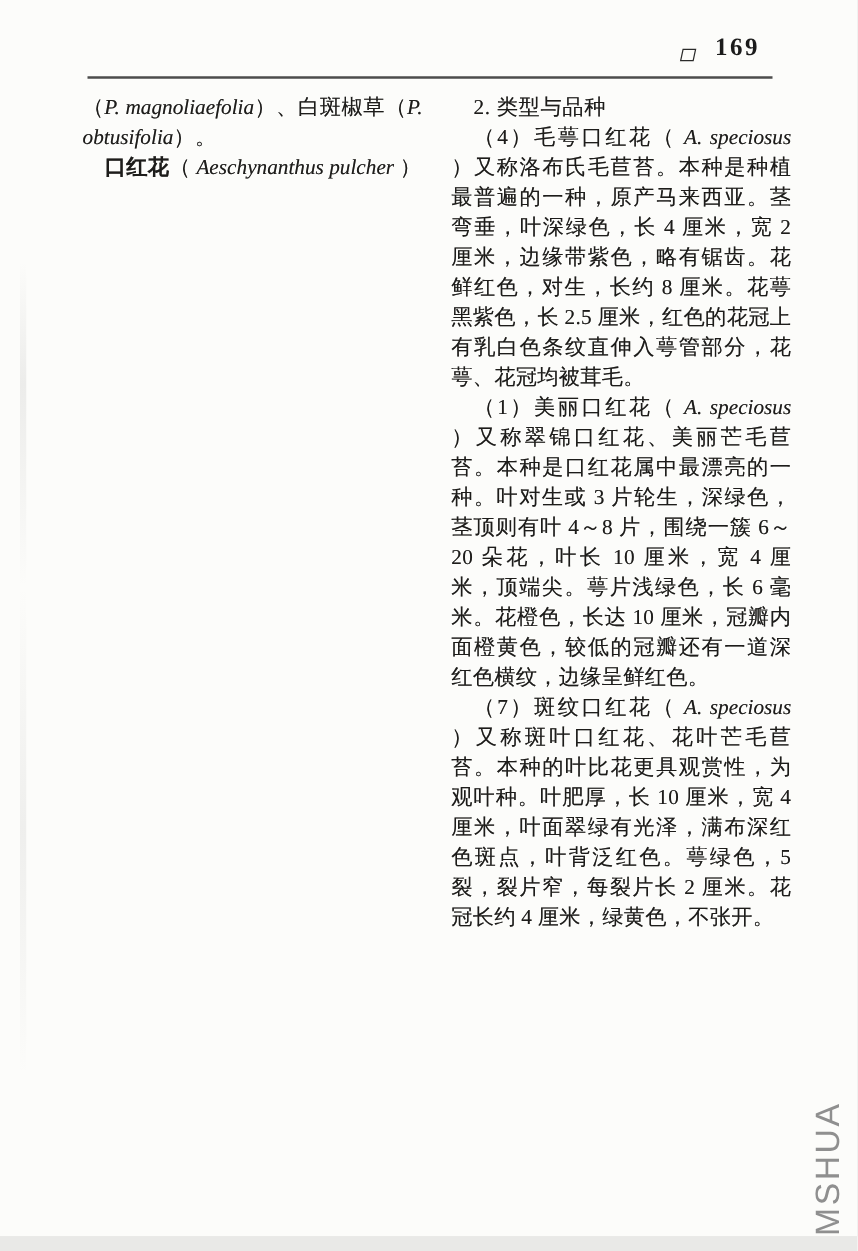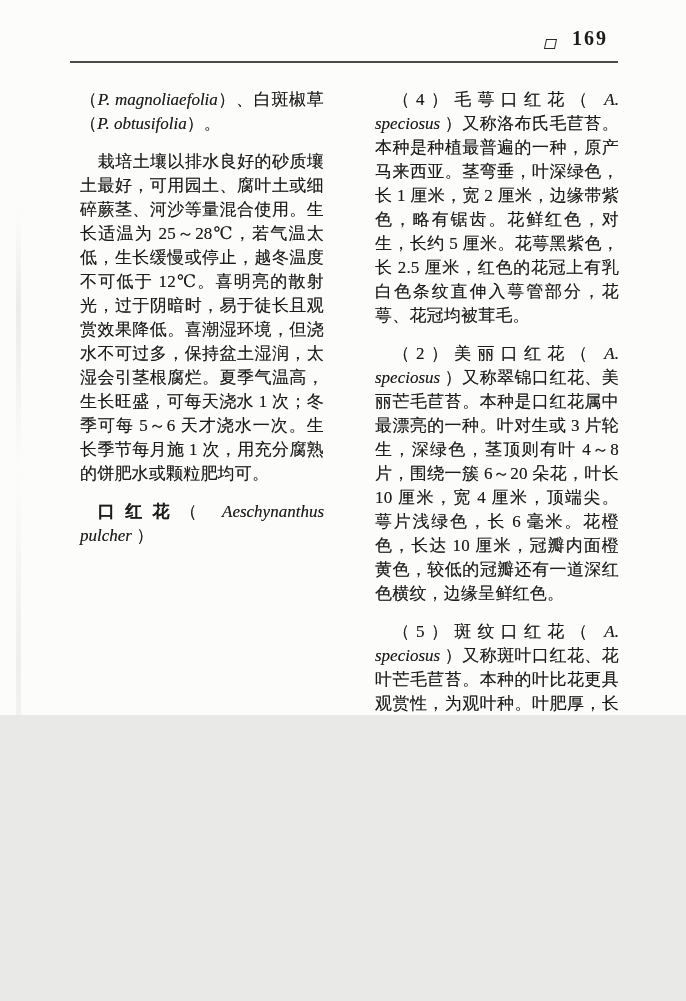--- a/index.html
+++ b/index.html
@@ -1,17 +1,17 @@
 <!DOCTYPE html>
 <html><head>
 <meta charset="utf-8">
 <style>
   html,body{margin:0;padding:0;background:#e9e9e7;}
   .page{
-    position:relative;width:686px;height:715px;margin:0 auto;
+    position:relative;width:686px;height:989px;margin:0 auto;
     background:#fcfcfa;overflow:hidden;
     font-family:"Liberation Serif","DejaVu Serif",serif;
     color:#1d1c1a;
   }
   
   .page::before{
     content:"";position:absolute;left:16px;top:210px;width:5px;height:650px;
     background:linear-gradient(180deg,rgba(120,120,120,0) 0%,rgba(120,120,120,.12) 15%,rgba(120,120,120,0) 40%,rgba(120,120,120,.10) 70%,rgba(120,120,120,0) 100%);
   }
   .hdr-ornament{
@@ -29,21 +29,21 @@
     position:absolute;left:66px;top:74px;width:567px;
     display:flex;gap:23px;
   }
   .col{
     width:272px;flex:0 0 272px;
     font-size:17px;line-height:24px;
     text-align:justify;text-justify:inter-ideograph;
     letter-spacing:0.2px;
     text-shadow:0 0 0.4px rgba(30,30,30,.55);
   }
-  .col p{margin:14px;text-indent:1.05em;}
+  .col p{margin:0;text-indent:1.05em;}
   .col p.noindent{text-indent:0;}
   .latin{font-style:italic;font-family:"Liberation Serif",serif;letter-spacing:0;}
   .entry-title{font-weight:bold;}
   .sec-label{letter-spacing:0.5px;}
   .watermark{
     position:absolute;left:594px;top:922px;width:132px;height:26px;
     text-align:center;transform:rotate(-90deg);transform-origin:center center;
     font-family:"Liberation Sans","DejaVu Sans",sans-serif;
     font-size:27px;color:#8f8f8f;letter-spacing:2px;text-shadow:none;
   }
@@ -57,34 +57,34 @@
   <span class="hdr-pagenum">169</span>
   <div class="hdr-rule"></div>
 
   <main class="columns">
 
     <section class="col">
       <p class="noindent"><span>（</span><span class="latin">P. magnoliaefolia</span><span>）、白斑椒草（</span><span class="latin">P. obtusifolia</span><span>）。</span></p>
 
 
 
-      <p><span>栽培土壤以排水良好的砂质壤土最好，可用园土、腐叶土或细碎蕨茎、河沙等量混合使用。生长适温为 25～28℃，若气温太低，生长缓慢或停止，越冬温度不可低于 12℃。喜明亮的散射光，过于阴暗时，易于徒长且观赏效果降低。喜潮湿环境，但浇水不可过多，保持盆土湿润，太湿会引茎根腐烂。夏季气温高，生长旺盛，可每天浇水 1 次；冬季可每 5～6 天才浇水一次。生长季节每月施 1 次，用充分腐熟的饼肥水或颗粒肥均可。</span></p>
 
       <p><span class="entry-title">口红花</span><span>（ </span><span class="latin">Aeschynanthus pulcher</span><span> ）</span></p>
 
     </section>
 
     <section class="col">
 
+      <p><span class="sec-label">2. 类型与品种</span></p>
 
-      <p><span>（4）毛萼口红花（ </span><span class="latin">A. speciosus</span><span> ）又称洛布氏毛苣苔。本种是种植最普遍的一种，原产马来西亚。茎弯垂，叶深绿色，长 1 厘米，宽 2 厘米，边缘带紫色，略有锯齿。花鲜红色，对生，长约 5 厘米。花萼黑紫色，长 2.5 厘米，红色的花冠上有乳白色条纹直伸入萼管部分，花萼、花冠均被茸毛。</span></p>
+      <p><span>（4）毛萼口红花（ </span><span class="latin">A. speciosus</span><span> ）又称洛布氏毛苣苔。本种是种植最普遍的一种，原产马来西亚。茎弯垂，叶深绿色，长 4 厘米，宽 2 厘米，边缘带紫色，略有锯齿。花鲜红色，对生，长约 8 厘米。花萼黑紫色，长 2.5 厘米，红色的花冠上有乳白色条纹直伸入萼管部分，花萼、花冠均被茸毛。</span></p>
 
-      <p><span>（2）美丽口红花（ </span><span class="latin">A. speciosus</span><span> ）又称翠锦口红花、美丽芒毛苣苔。本种是口红花属中最漂亮的一种。叶对生或 3 片轮生，深绿色，茎顶则有叶 4～8 片，围绕一簇 6～20 朵花，叶长 10 厘米，宽 4 厘米，顶端尖。萼片浅绿色，长 6 毫米。花橙色，长达 10 厘米，冠瓣内面橙黄色，较低的冠瓣还有一道深红色横纹，边缘呈鲜红色。</span></p>
+      <p><span>（1）美丽口红花（ </span><span class="latin">A. speciosus</span><span> ）又称翠锦口红花、美丽芒毛苣苔。本种是口红花属中最漂亮的一种。叶对生或 3 片轮生，深绿色，茎顶则有叶 4～8 片，围绕一簇 6～20 朵花，叶长 10 厘米，宽 4 厘米，顶端尖。萼片浅绿色，长 6 毫米。花橙色，长达 10 厘米，冠瓣内面橙黄色，较低的冠瓣还有一道深红色横纹，边缘呈鲜红色。</span></p>
 
-      <p><span>（5）斑纹口红花（ </span><span class="latin">A. speciosus</span><span> ）又称斑叶口红花、花叶芒毛苣苔。本种的叶比花更具观赏性，为观叶种。叶肥厚，长 10 厘米，宽 4 厘米，叶面翠绿有光泽，满布深红色斑点，叶背泛红色。萼绿色，5 裂，裂片窄，每裂片长 2 厘米。花冠长约 4 厘米，绿黄色，不张开。</span></p>
+      <p><span>（7）斑纹口红花（ </span><span class="latin">A. speciosus</span><span> ）又称斑叶口红花、花叶芒毛苣苔。本种的叶比花更具观赏性，为观叶种。叶肥厚，长 10 厘米，宽 4 厘米，叶面翠绿有光泽，满布深红色斑点，叶背泛红色。萼绿色，5 裂，裂片窄，每裂片长 2 厘米。花冠长约 4 厘米，绿黄色，不张开。</span></p>
 
     </section>
 
   </main>
 
   <div class="watermark">MSHUA</div>
 
 </div>
 
 </body></html>

